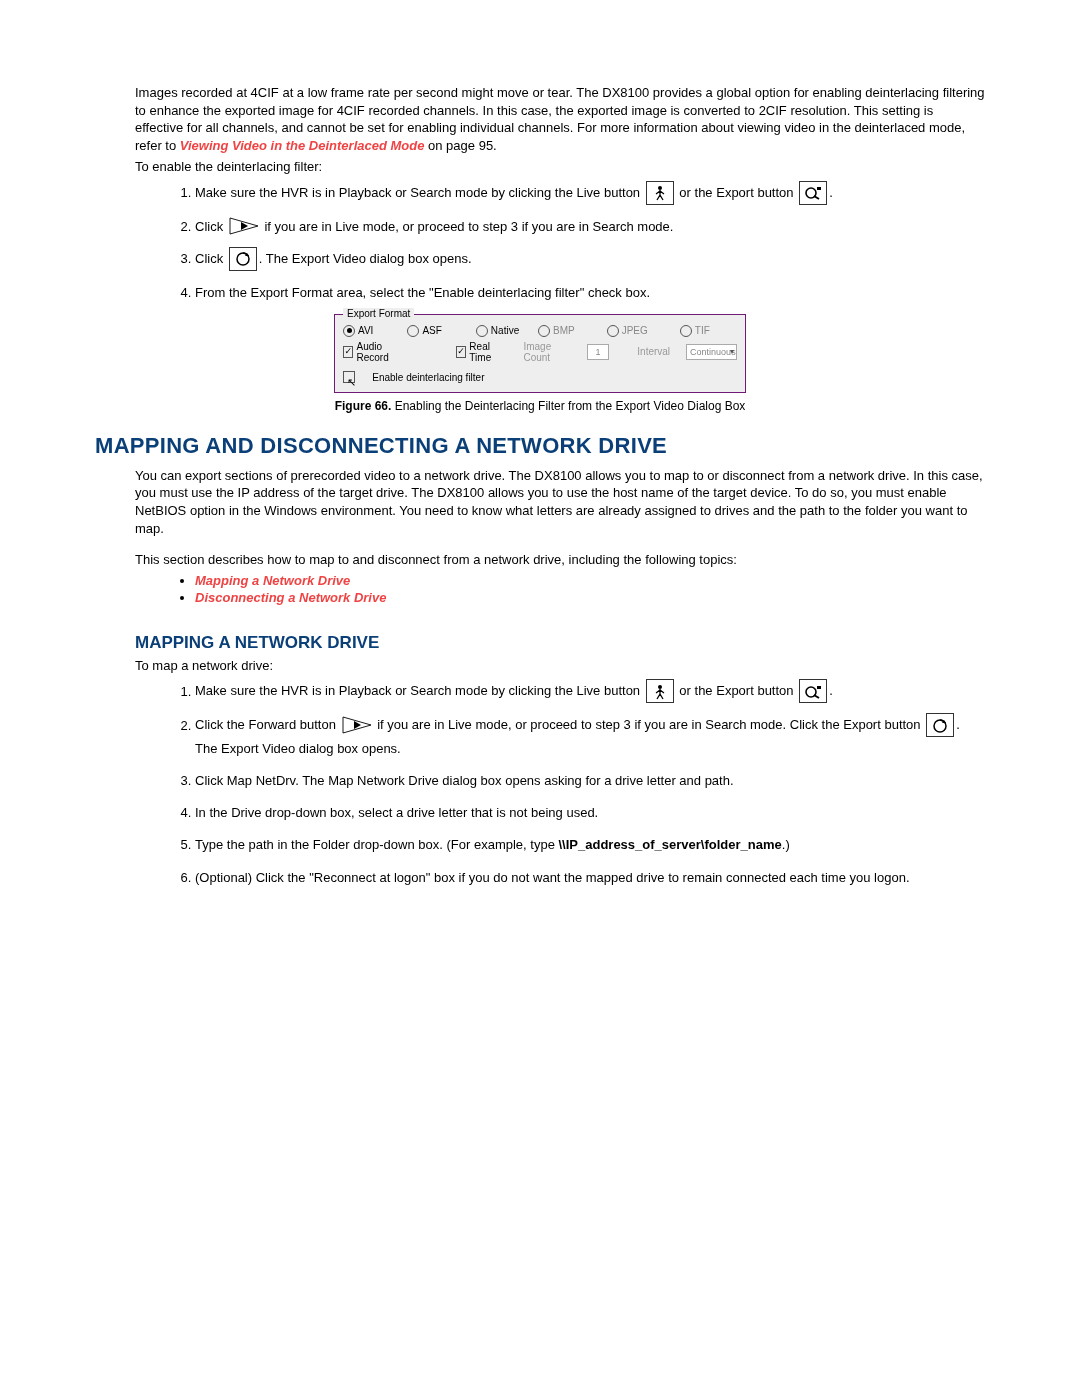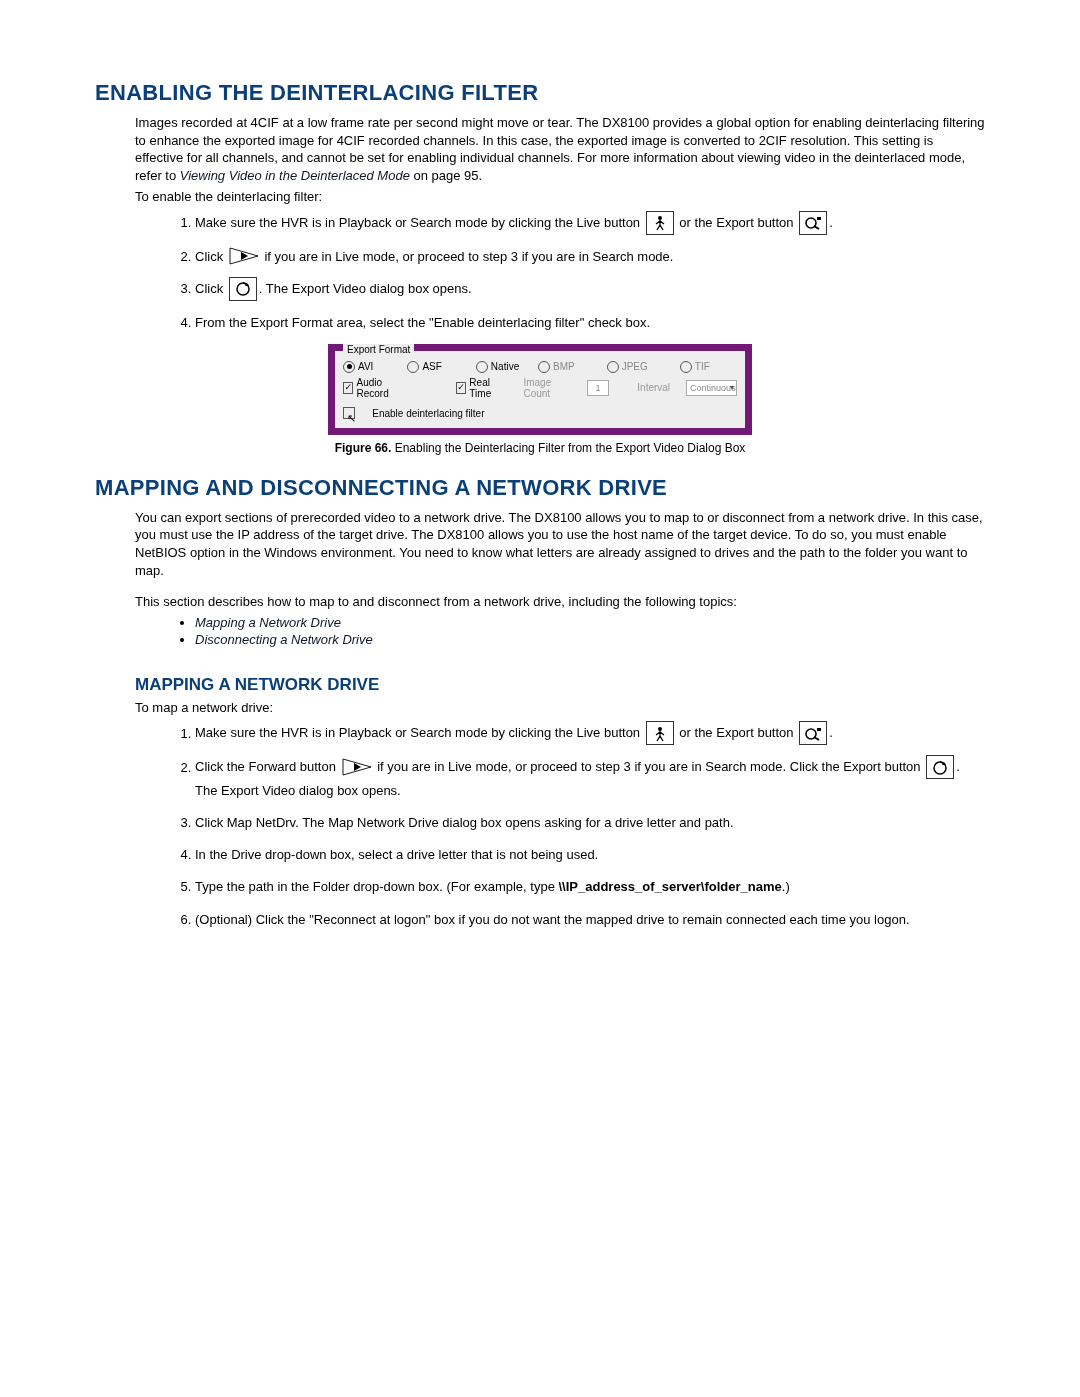--- a/index.html
+++ b/index.html
@@ -29,21 +29,21 @@
     color: #0a3f78;
     font-weight: bold;
     font-size: 17px;
     margin: 28px 0 4px 0;
     text-transform: uppercase;
   }
   .body-indent {
     margin-left: 40px;
   }
   p { margin: 4px 0; line-height: 1.35; }
-  .link-text { color: #0f172a; font-style: italic; }
+  .link-text { color: #ef4444; font-style: italic; font-weight: bold; }
   ol.steps {
     margin: 6px 0 0 0;
     padding-left: 60px;
   }
   ol.steps li { margin-bottom: 10px; line-height: 1.7; }
   ul.bullets {
     list-style: disc;
     margin: 4px 0 0 0;
     padding-left: 60px;
   }
@@ -71,21 +71,21 @@
   }
   .play-btn svg { vertical-align: top; }
 
   .fig-wrap { text-align: center; margin: 6px 0 20px 0; }
   .fig-caption { font-size: 12px; margin-top: 6px; }
   .fig-caption b { font-weight: bold; }
 
   
   .export-panel {
     display: inline-block;
-    border: 7px solid #701a75;
+    border: 1px solid #701a75;
     width: 410px;
     text-align: left;
     font-family: Tahoma, Arial, sans-serif;
     font-size: 10px;
     background: #eee;
     padding-bottom: 8px;
     position: relative;
   }
   .export-panel .legend {
     position: absolute;
@@ -128,21 +128,20 @@
     justify-content: space-between;
     font-size: 11px;
     color:#111;
   }
 </style>
 </head>
 <body>
 
 <div class="page">
 
-  <h2 class="section">Enabling the Deinterlacing Filter</h2>
   <div class="body-indent">
     <p>
       <span>Images recorded at 4CIF at a low frame rate per second might move or tear. The DX8100 provides a global option for enabling deinterlacing filtering to enhance the exported image for 4CIF recorded channels. In this case, the exported image is converted to 2CIF resolution. This setting is effective for all channels, and cannot be set for enabling individual channels. For more information about viewing video in the deinterlaced mode, refer to </span><span class="link-text">Viewing Video in the Deinterlaced Mode</span><span> on page 95.</span>
     </p>
     <p style="margin-top:0;">To enable the deinterlacing filter:</p>
   </div>
   <ol class="steps" style="margin-left:40px;">
     <li>
       <span>Make sure the HVR is in Playback or Search mode by clicking the Live button</span>
       <span class="icon-btn">

